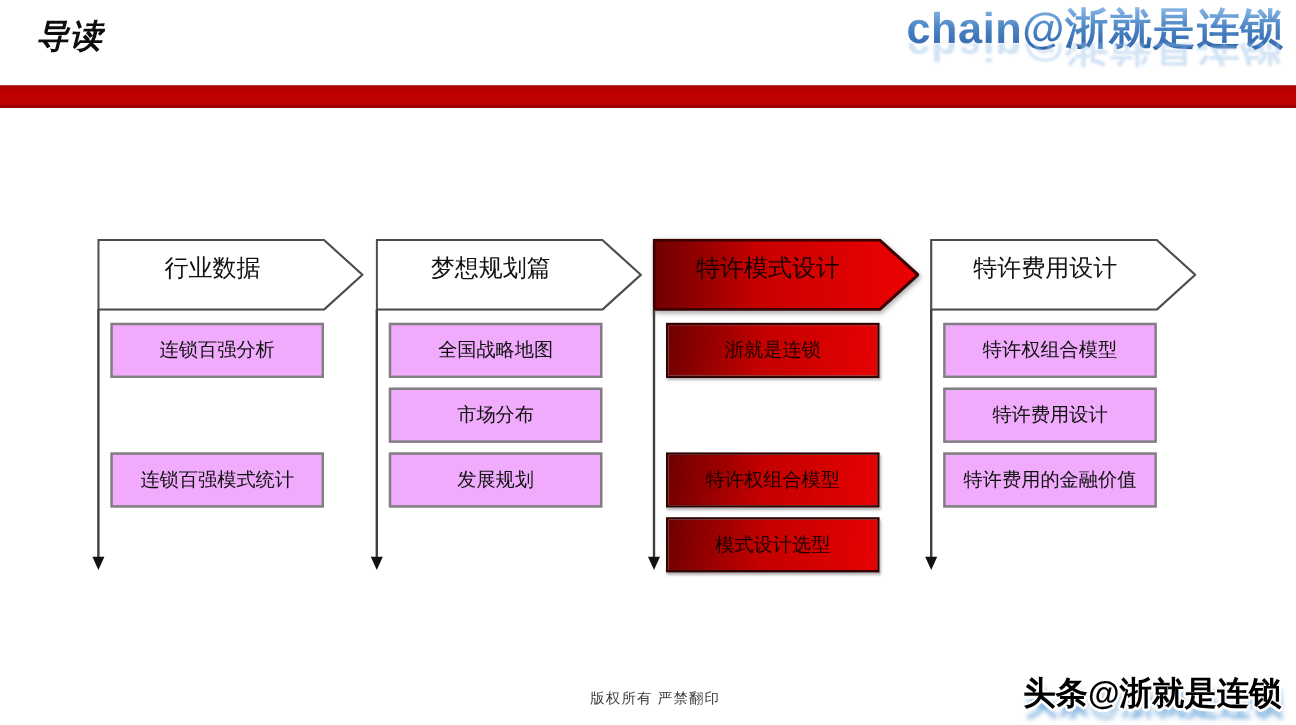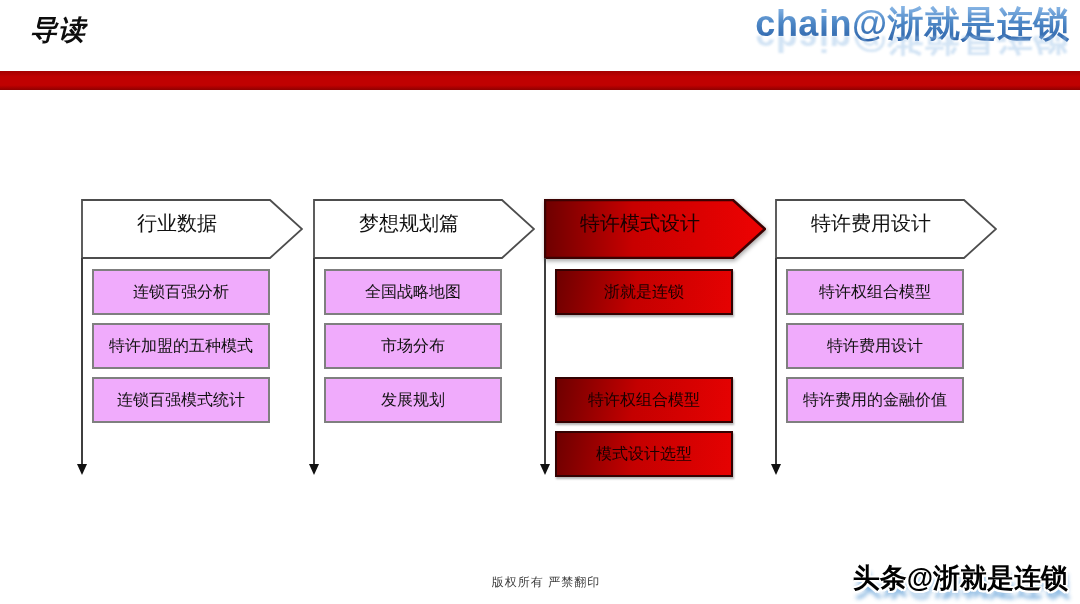--- a/index.html
+++ b/index.html
@@ -97,21 +97,20 @@
 <div class="column" style="left:81px">
   <div class="col-header">
     <svg width="222" height="60" viewBox="0 0 222 60">
       <polygon points="1,1 189,1 221,30 189,59 1,59" fill="#ffffff" stroke="#4d4d4d" stroke-width="1.8"></polygon>
     </svg>
     <div class="col-title">行业数据</div>
   </div>
   <div class="connector"></div>
   <div class="connector-arrowhead"></div>
   <div class="box b1">连锁百强分析</div>
-  <div class="box b2">特许加盟的五种模式</div>
   <div class="box b3">连锁百强模式统计</div>
 </div>
 
 <div class="column" style="left:313px">
   <div class="col-header">
     <svg width="222" height="60" viewBox="0 0 222 60">
       <polygon points="1,1 189,1 221,30 189,59 1,59" fill="#ffffff" stroke="#4d4d4d" stroke-width="1.8"></polygon>
     </svg>
     <div class="col-title">梦想规划篇</div>
   </div>

